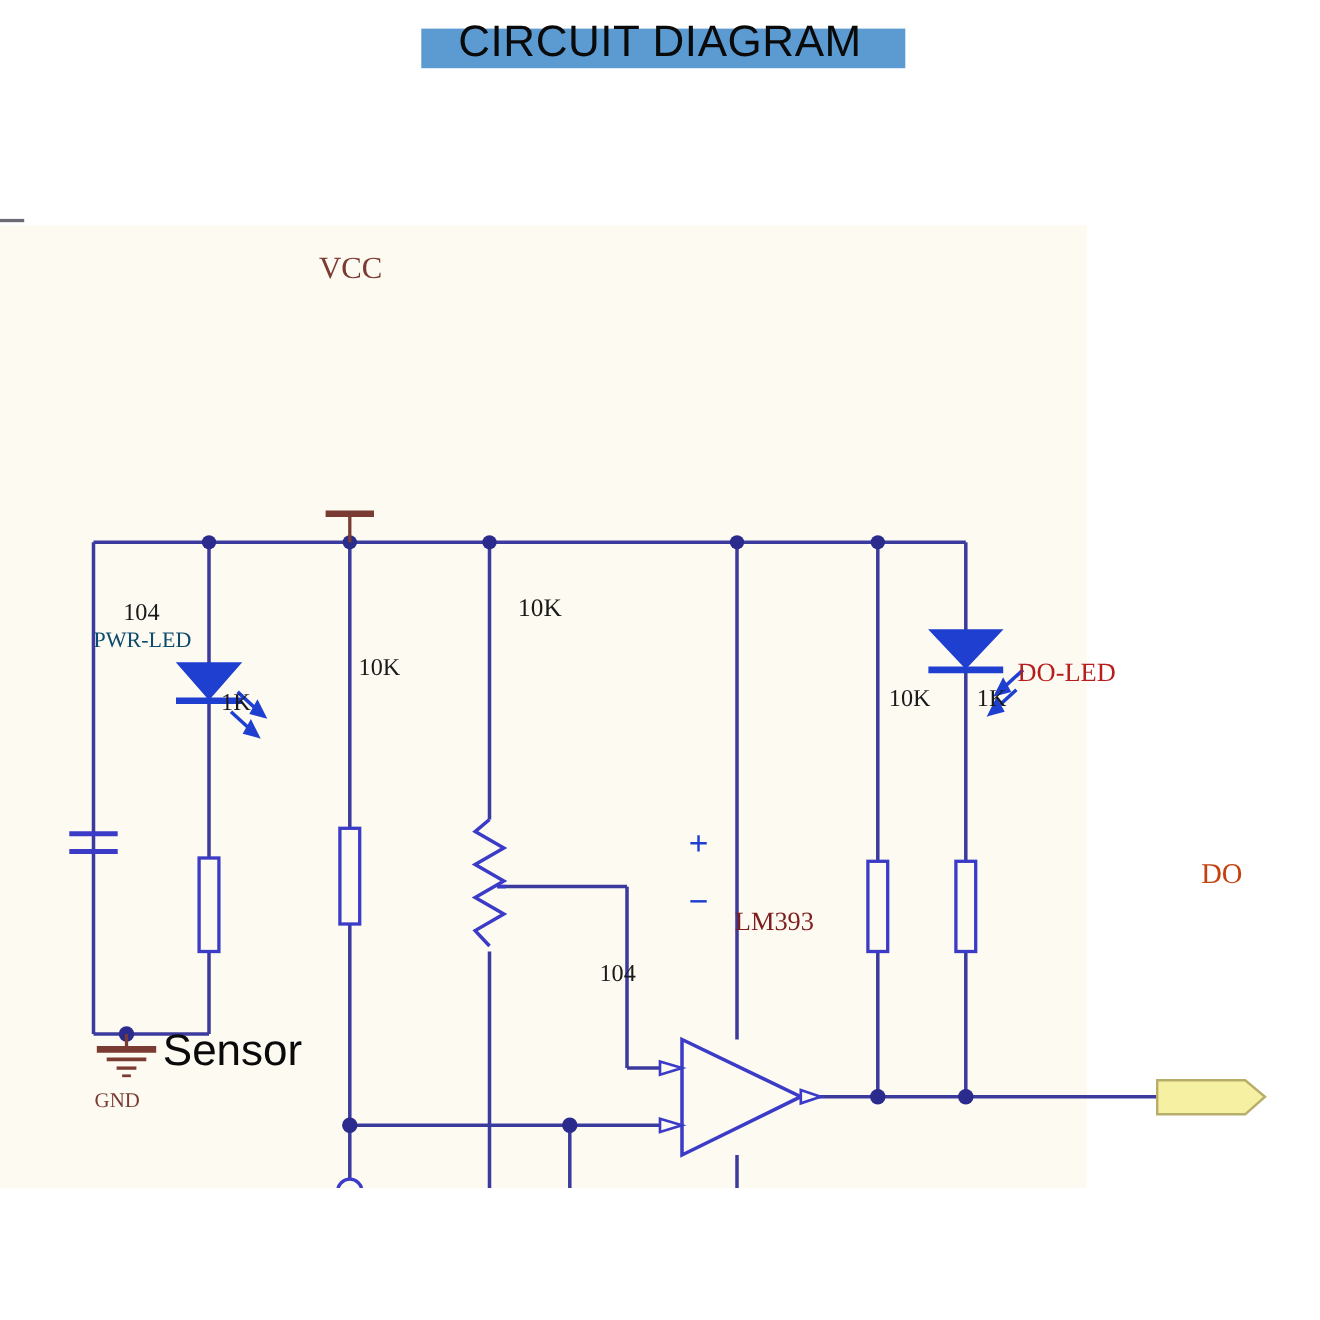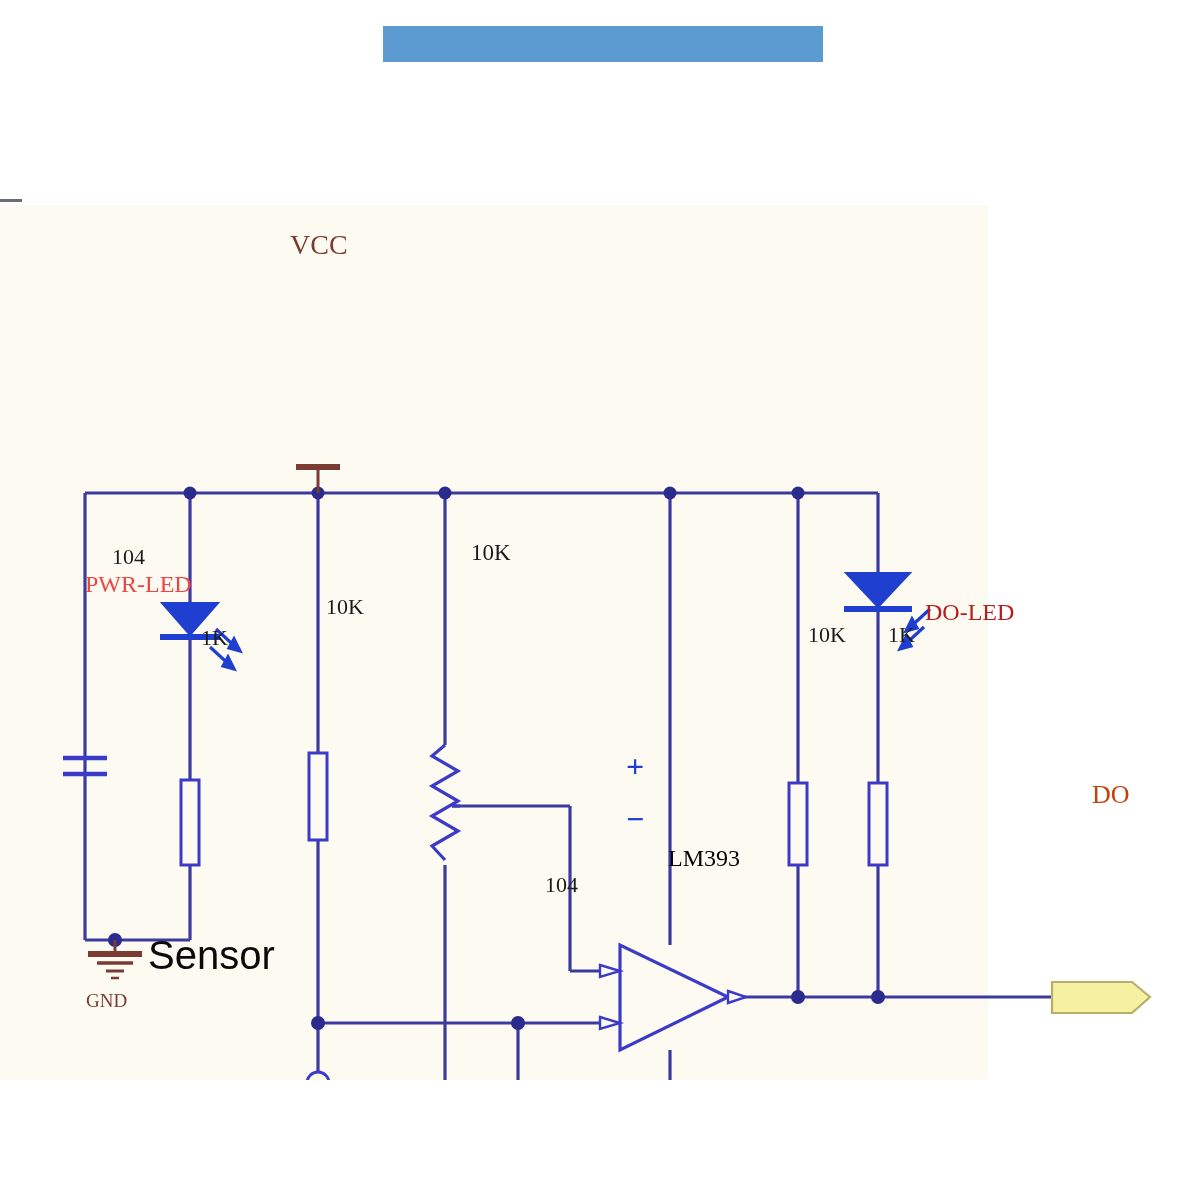--- a/index.html
+++ b/index.html
@@ -15,20 +15,21 @@
        background:#fdfaf2;}
   #edge-tick{position:absolute;left:0;top:199px;width:22px;height:3px;background:#6b6b75;}
   svg{position:absolute;left:0;top:0;}
   .lbl{position:absolute;white-space:nowrap;}
 </style>
 </head>
 <body>
 
 <div id="title-bar">
   <div id="title-highlight"></div>
+  <div id="title-text">CIRCUIT DIAGRAM</div>
 </div>
 
 <div id="edge-tick"></div>
 
 <div id="canvas">
 
   <svg width="1200" height="875" viewBox="0 0 1200 875">
     <defs>
       <g id="gndsym">
         <line x1="0" y1="0" x2="0" y2="14" stroke="#7a3b32" stroke-width="3"></line>
@@ -167,39 +168,39 @@
 
     <g>
       <polygon points="1052,777 1132,777 1150,792 1132,808 1052,808" fill="#f6f0a3" stroke="#b8ae6a" stroke-width="2.2"></polygon>
     </g>
   </svg>
 
   <div class="lbl" style="left:290px;top:24px;font-size:28px;color:#7a3b32;">VCC</div>
 
   <div class="lbl" style="left:86px;top:785px;font-size:19px;color:#7a3b32;">GND</div>
 
-  <div class="lbl" style="left:85px;top:366px;font-size:24px;color:#ef4444;">PWR-LED</div>
+  <div class="lbl" style="left:85px;top:366px;font-size:20px;color:#0c4a6e;">PWR-LED</div>
 
   <div class="lbl" style="left:925px;top:394px;font-size:24px;color:#b91c1c;">DO-LED</div>
 
   <div class="lbl" style="left:112px;top:339px;font-size:22px;color:#1a1a1a;">104</div>
 
   <div class="lbl" style="left:545px;top:667px;font-size:22px;color:#1a1a1a;">104</div>
 
   <div class="lbl" style="left:201px;top:420px;font-size:22px;color:#1a1a1a;">1K</div>
 
   <div class="lbl" style="left:326px;top:389px;font-size:22px;color:#1a1a1a;">10K</div>
 
   <div class="lbl" style="left:471px;top:335px;font-size:23px;color:#1a1a1a;">10K</div>
 
   <div class="lbl" style="left:808px;top:417px;font-size:22px;color:#1a1a1a;">10K</div>
 
   <div class="lbl" style="left:888px;top:417px;font-size:22px;color:#1a1a1a;">1K</div>
 
-  <div class="lbl" style="left:668px;top:620px;font-size:24px;color:#000000;margin-top:20px;">LM393</div>
+  <div class="lbl" style="left:668px;top:620px;font-size:24px;color:#7f1d1d;">LM393</div>
 
   <div class="lbl" style="left:626px;top:543px;font-size:32px;font-weight:bold;color:#1f3fd0;">+</div>
 
   <div class="lbl" style="left:626px;top:596px;font-size:32px;font-weight:bold;color:#1f3fd0;">−</div>
 
   <div class="lbl" style="left:148px;top:683px;font-family:'Liberation Sans',sans-serif;font-size:40px;color:#0a0a0a;margin-top:45px;">Sensor</div>
 
   <div class="lbl" style="left:1092px;top:575px;font-size:26px;color:#c2410c;">DO</div>
 
 </div>

